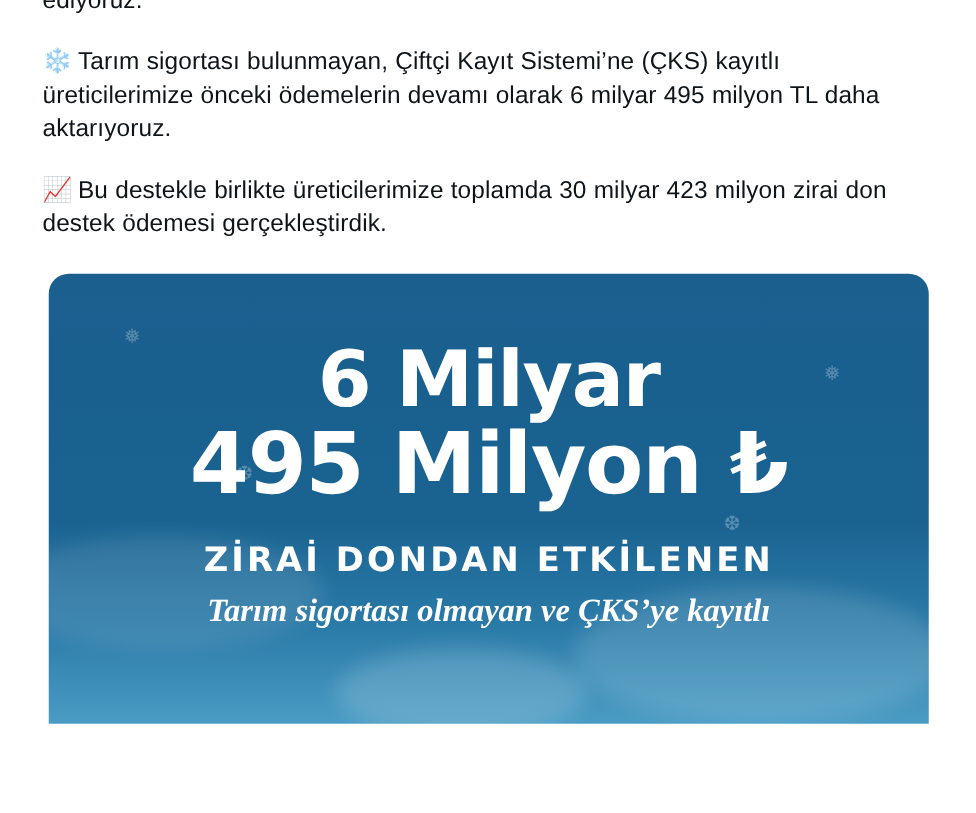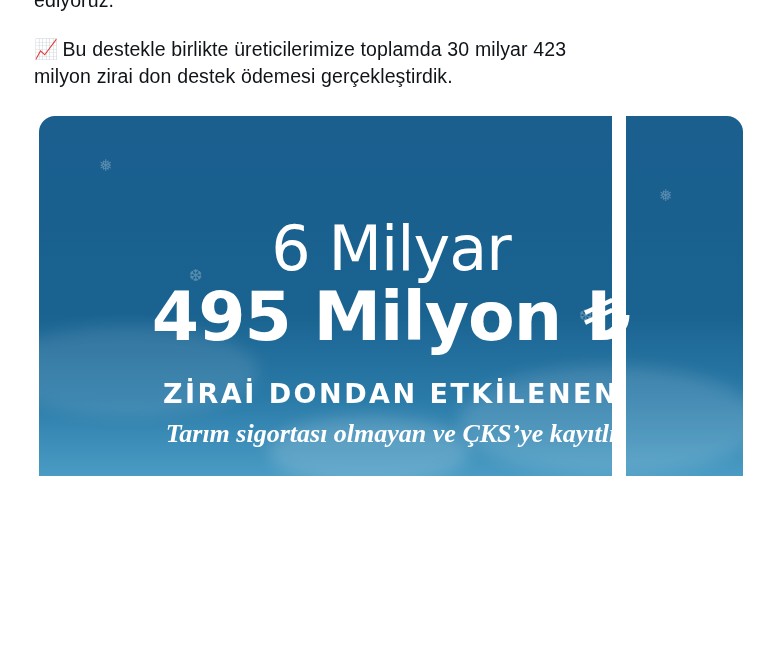--- a/index.html
+++ b/index.html
@@ -9,21 +9,21 @@
   }
   body {
     width: 781px;
     height: 650px;
     overflow: hidden;
     font-family: "Liberation Sans", sans-serif;
     color: #0f1419;
   }
   .post {
     position: relative;
-    width: 626px;
+    width: 781px;
     height: 650px;
     background: #ffffff;
     box-sizing: border-box;
     padding: 0 36px 0 34px;
   }
   .paragraph {
     font-size: 19.5px;
     line-height: 27px;
     color: #0f1419;
     letter-spacing: 0.1px;
@@ -72,26 +72,25 @@
     font-size: 16px;
   }
   .media-inner {
     position: relative;
     z-index: 2;
     text-align: center;
     padding-top: 52px;
   }
   .headline1 {
     font-family: "DejaVu Sans", sans-serif;
-    font-weight: normal;
+    font-weight: bold;
     font-size: 62px;
     line-height: 66px;
     color: #ffffff;
     letter-spacing: -1px;
-    margin-top: 48px;
   }
   .headline2 {
     font-family: "DejaVu Sans", sans-serif;
     font-weight: bold;
     font-size: 68px;
     line-height: 70px;
     color: #ffffff;
     letter-spacing: -1px;
   }
   .subhead {
@@ -122,20 +121,23 @@
 </style>
 </head>
 <body>
 
 <div class="post">
 
   <div class="clipped-line">
     <div class="inner paragraph">ediyoruz.</div>
   </div>
 
+  <div class="p-block paragraph">
+    <span class="emoji">❄️</span><span>Tarım sigortası bulunmayan, Çiftçi Kayıt Sistemi’ne (ÇKS) kayıtlı üreticilerimize önceki ödemelerin devamı olarak 6 milyar 495 milyon TL daha aktarıyoruz.</span>
+  </div>
 
   <div class="p-block paragraph">
     <span class="emoji">📈</span><span>Bu destekle birlikte üreticilerimize toplamda 30 milyar 423 milyon zirai don destek ödemesi gerçekleştirdik.</span>
   </div>
 
 
   <div class="media-card">
     <div class="cloud c1"></div>
     <div class="cloud c2"></div>
     <div class="cloud c3"></div>

